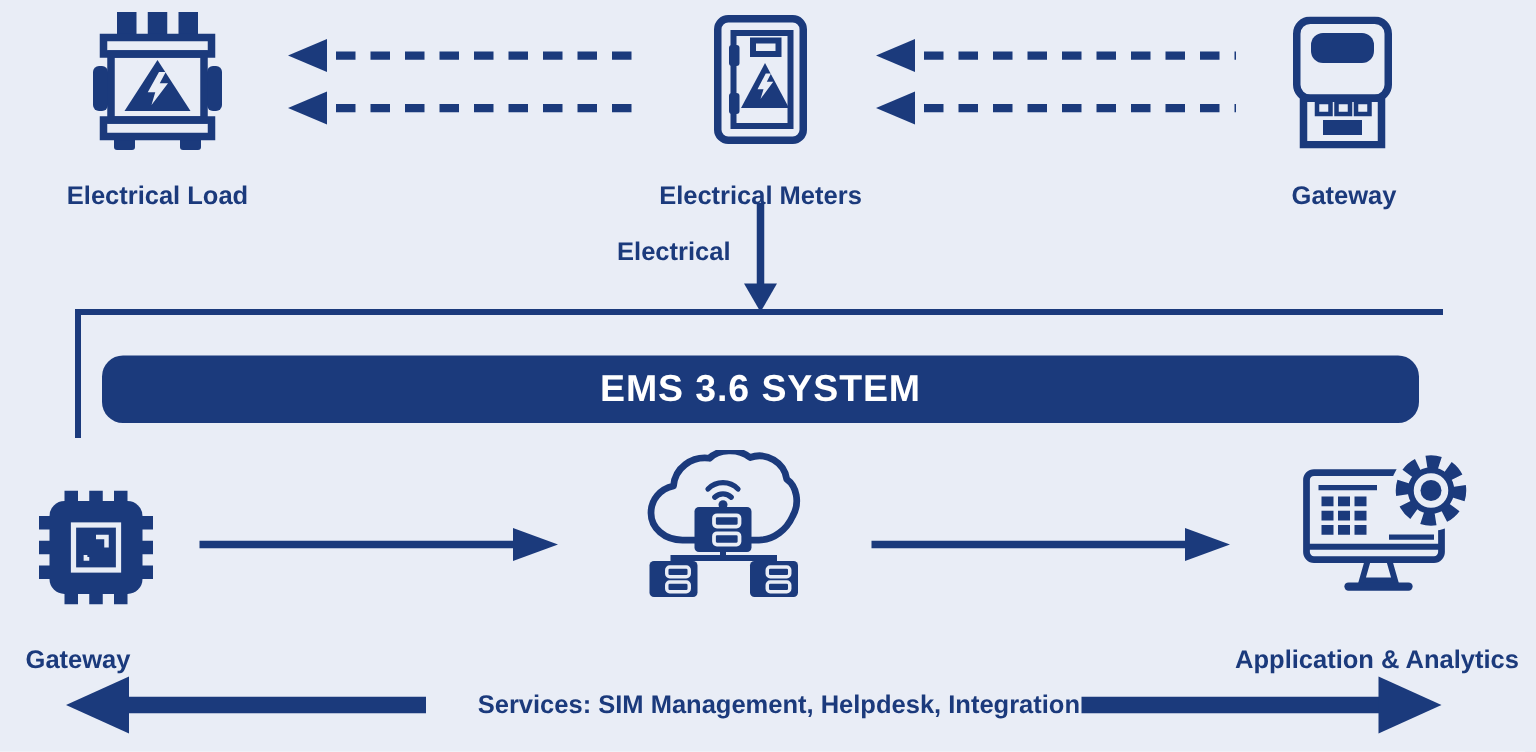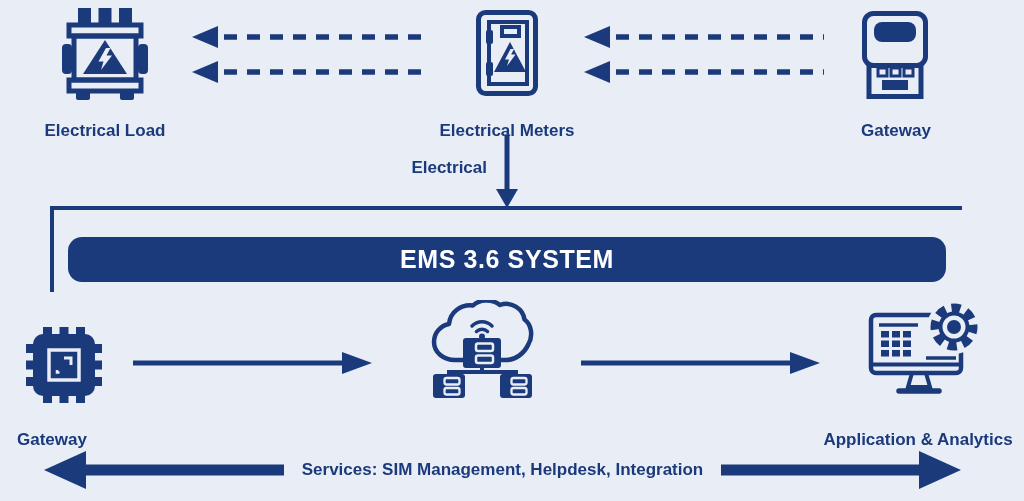--- a/index.html
+++ b/index.html
@@ -177,15 +177,15 @@
     <line x1="3" y1="13" x2="214" y2="13" stroke="#1b3a7c" stroke-width="5"></line>
     <polygon points="242,13 212,2 212,24" fill="#1b3a7c"></polygon>
   </svg>
 
   <svg class="abs" style="left:40px; top:448px;" width="925" height="44" viewBox="0 0 925 44">
     <polygon points="4,22 46,3 46,41" fill="#1b3a7c"></polygon>
     <rect x="44" y="16.5" width="200" height="11" fill="#1b3a7c"></rect>
     <rect x="681" y="16.5" width="200" height="11" fill="#1b3a7c"></rect>
     <polygon points="921,22 879,3 879,41" fill="#1b3a7c"></polygon>
   </svg>
-  <div class="flow-label" style="left:285px; top:461px; width:435px; text-align:center;">Services: SIM Management, Helpdesk, Integration</div>
+  <div class="flow-label" style="left:285px; top:461px; width:435px; text-align:right;">Services: SIM Management, Helpdesk, Integration</div>
 
 </div>
 
 </body></html>

